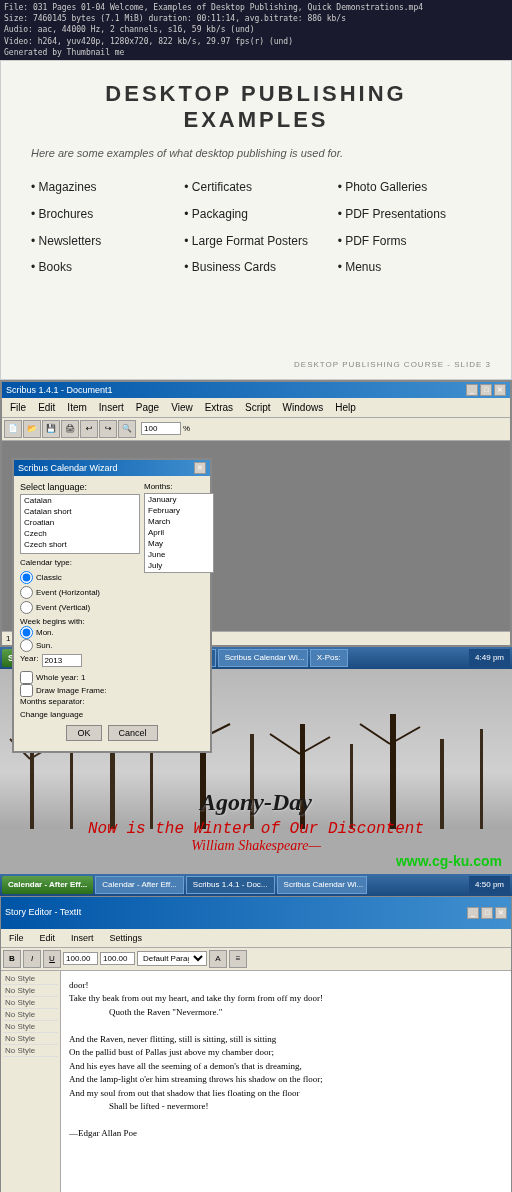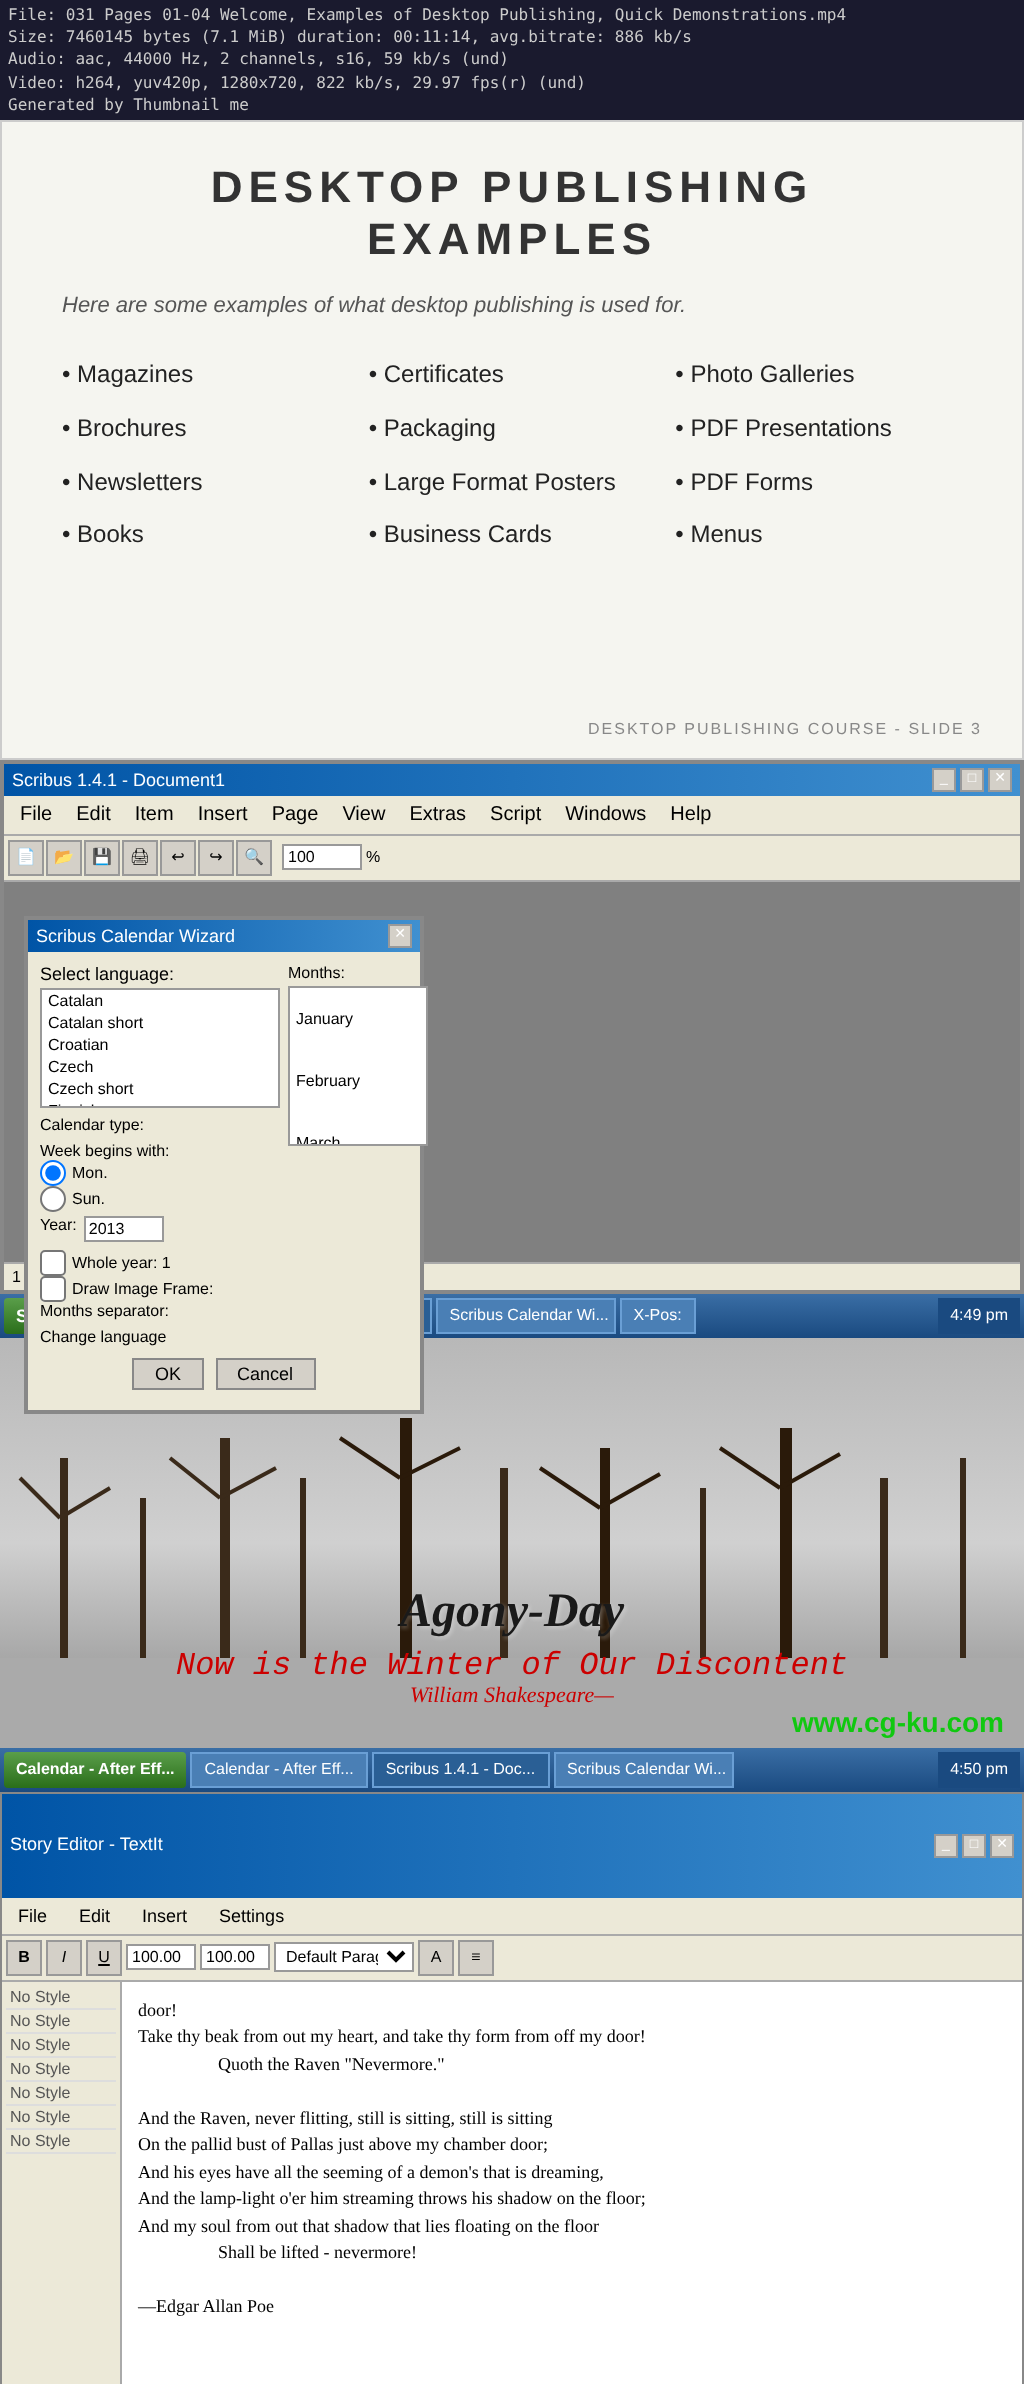--- a/index.html
+++ b/index.html
@@ -202,21 +202,21 @@
 
     .months-list {
       border: 1px solid #999;
       background: white;
       height: 80px;
       overflow-y: auto;
       width: 70px;
     }
 
     .months-item {
-      padding: 11px 3px;
+      padding: 1px 3px;
       font-size: 8px;
     }
 
     .radio-group {
       display: flex;
       flex-direction: column;
       gap: 2px;
     }
 
     .radio-item {
@@ -370,21 +370,21 @@
     .quote-text {
       color: #cc0000;
       font-size: 16px;
       font-style: italic;
       font-family: Liberation Mono, monospace;
       margin-top: 4px;
     }
 
     .quote-author {
       color: #cc0000;
-      font-size: 11px;
+      font-size: 14px;
       font-style: italic;
       font-family: 'Times New Roman', serif;
     }
 
     .watermark {
       position: absolute;
       bottom: 5px;
       right: 10px;
       color: #00cc00;
       font-size: 14px;
@@ -397,21 +397,21 @@
     .story-editor-window {
       background: #ece9d8;
       border: 1px solid #888;
       height: 320px;
     }
 
     .story-titlebar {
       background: linear-gradient(to right, #0054a6, #4090d0);
       color: white;
       font-size: 9px;
-      padding: 20px 4px;
+      padding: 10px 4px;
       display: flex;
       justify-content: space-between;
     }
 
     .story-menubar {
       background: #ece9d8;
       padding: 2px;
       border-bottom: 1px solid #aaa;
       font-size: 9px;
       display: flex;
@@ -564,20 +564,25 @@
               <div class="lang-item">Catalan short</div>
               <div class="lang-item">Croatian</div>
               <div class="lang-item">Czech</div>
               <div class="lang-item">Czech short</div>
               <div class="lang-item">Finnish</div>
 
             </div>
             <div style="margin-bottom:3px;">
               <div class="dialog-row">
                 <span style="font-size:8px;">Calendar type:</span>
+              </div>
+              <div class="radio-group">
+                <label class="radio-item"><input type="radio" name="caltype" checked="" style=""> Classic</label>
+                <label class="radio-item"><input type="radio" name="caltype" style=""> Event (Horizontal)</label>
+                <label class="radio-item"><input type="radio" name="caltype" style=""> Event (Vertical)</label>
               </div>
             </div>
             <div style="font-size:8px;margin-bottom:2px;">
               <span>Week begins with:</span><br>
               <label class="radio-item"><input type="radio" name="week" checked="" style=""> Mon.</label>
               <label class="radio-item"><input type="radio" name="week" style=""> Sun.</label>
             </div>
             <div class="dialog-row">
               <span style="font-size:8px;">Year:</span>
               <input class="dialog-input" type="text" value="2013" style="">

